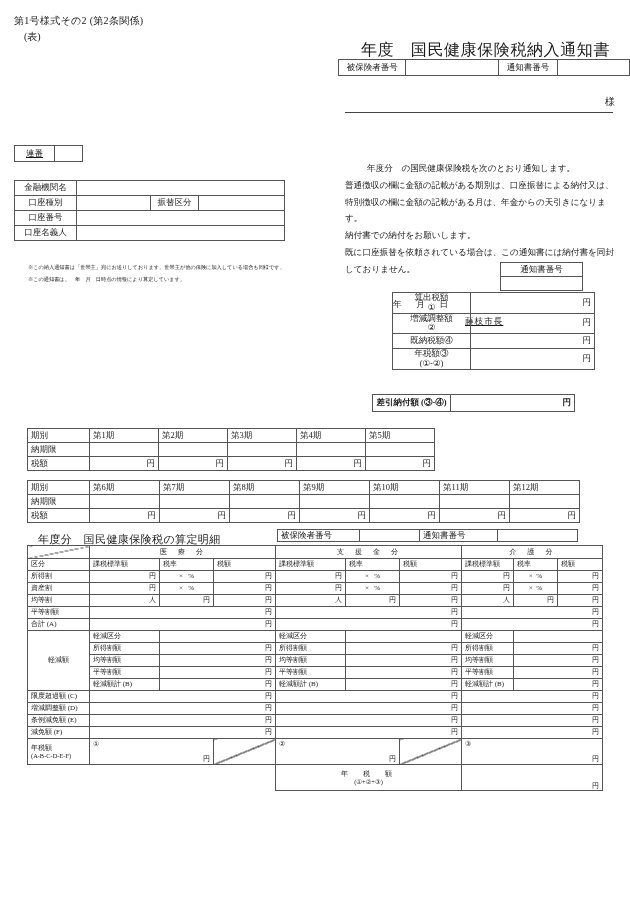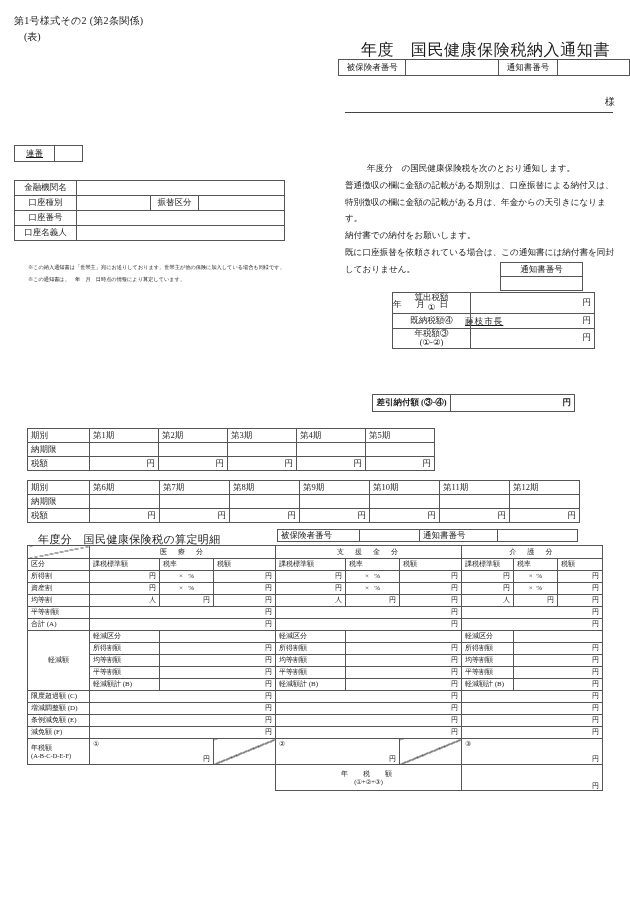--- a/index.html
+++ b/index.html
@@ -186,20 +186,30 @@
       <td class="c" style="width:78px">
         <div>算出税額</div>
         <div>①</div>
       </td>
       <td class="yen" style="width:124px">
         <span></span>
         <span>円</span>
       </td>
     </tr>
     <tr>
+      <td class="c">
+        <div>増減調整額</div>
+        <div>②</div>
+      </td>
+      <td class="yen">
+        <span></span>
+        <span>円</span>
+      </td>
+    </tr>
+    <tr>
       <td class="c" style="height:15px">
         <span>既納税額④</span>
       </td>
       <td class="yen" style="height:15px">
         <span></span>
         <span>円</span>
       </td>
     </tr>
     <tr>
       <td class="c">

